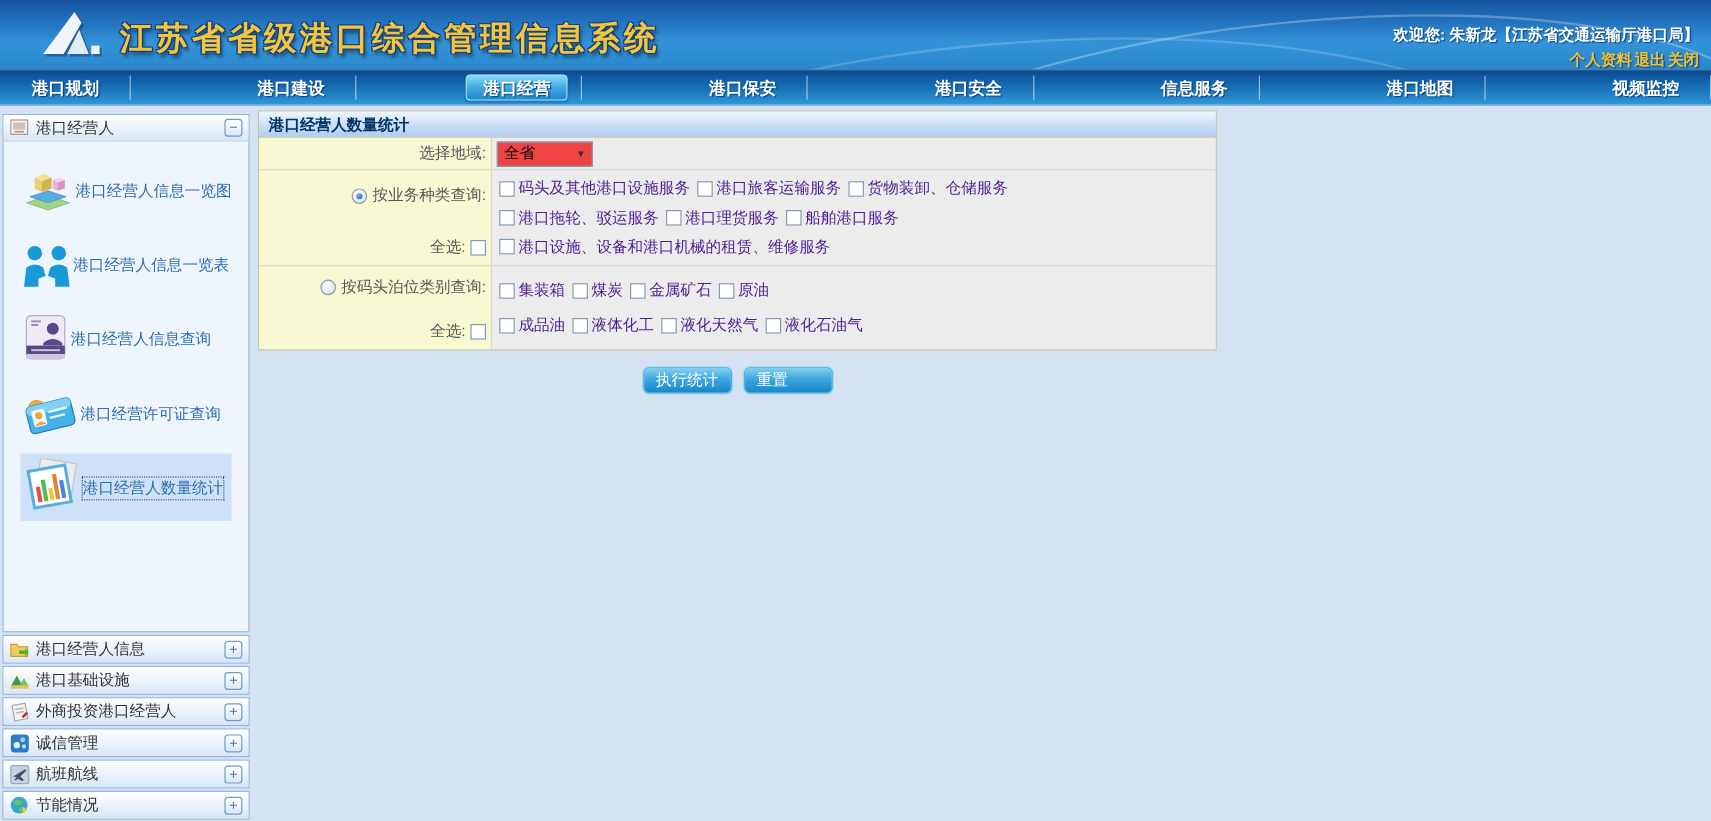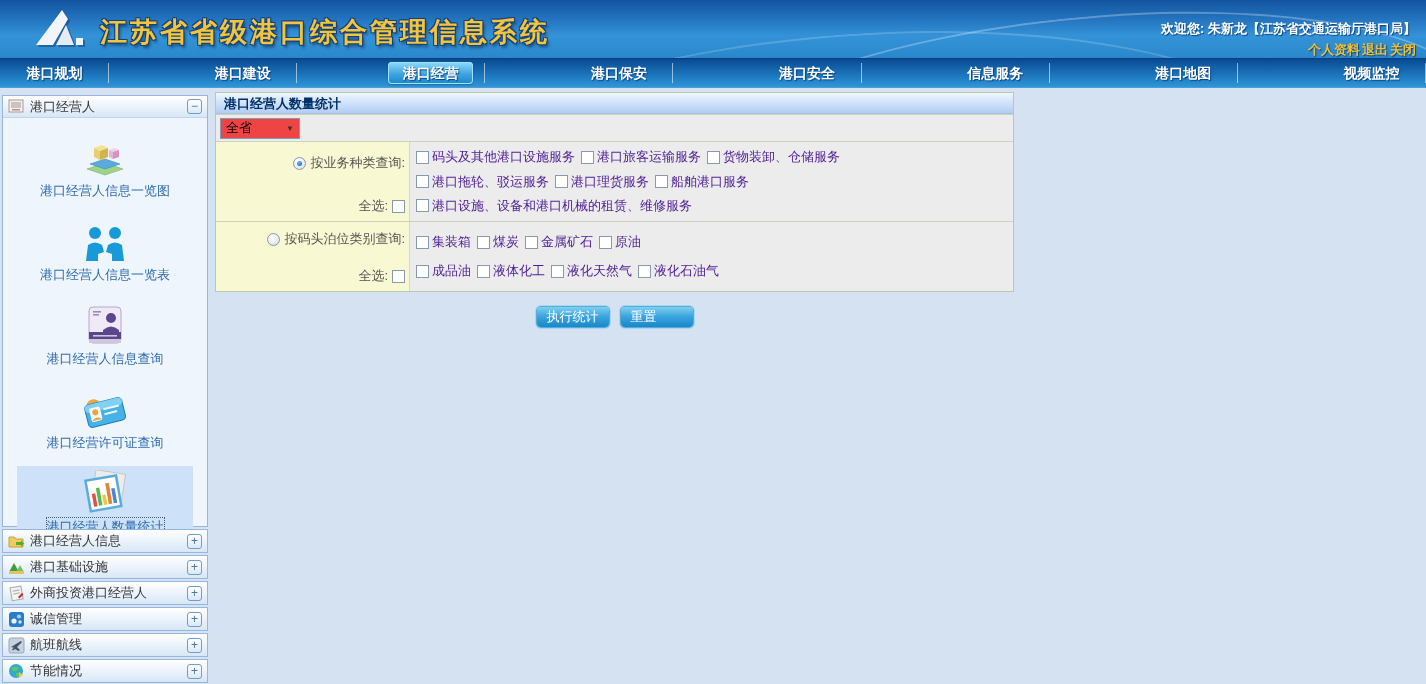--- a/index.html
+++ b/index.html
@@ -51,21 +51,21 @@
          border-bottom:1px solid #c2d5ec; display:flex; align-items:center; padding:0 5px;
          font-size:13px; color:#333; cursor:pointer; }
   .panel-hd .p-title { flex:1; margin-left:5px; white-space:nowrap; overflow:hidden; }
   .pmbtn { width:15px; height:15px; border:1px solid #6f9ccb; border-radius:3px;
          background:linear-gradient(180deg,#ffffff,#dbe8f6); color:#4878b0; font-size:12px;
          line-height:13px; text-align:center; cursor:pointer; flex:0 0 auto; }
   .panel.collapsed { background:linear-gradient(180deg,#ffffff 0%,#eaf2fb 55%,#d7e6f6 100%); }
   .panel.collapsed .panel-hd { border-bottom:none; }
   .panel-body { height:408px; display:flex; flex-direction:column; align-items:center;
          padding-top:12px; }
-  .side-item { width:176px; display:flex; flex-direction:column; align-items:center;
+  .side-item { width:176px; display:flex; flex-direction:row; align-items:center;
          padding:6px 0 8px; margin-bottom:6px; cursor:pointer; }
   .side-item .bigicon { height:42px; display:flex; align-items:flex-end; justify-content:center; }
   .side-label { font-size:13px; color:#2e6cb0; margin-top:4px; white-space:nowrap; }
   .side-item.selected { background:#cde2f8; }
   .side-item.selected .side-label { outline:1px dotted #445a78; }
   .mini { width:17px; height:17px; display:inline-flex; flex:0 0 auto; }
 
   
   .main { position:absolute; left:215px; top:4px; width:1205px; }
   .form { width:799px; border:1px solid #bfc6ae; background:#ececec; }
@@ -337,20 +337,21 @@
           </div>
         </div>
       </div>
   </div>
 
   <div class="main">
     <div class="form">
       <div class="form-title">港口经营人数量统计</div>
 
       <div class="frow row-region">
+        <div class="flabel">选择地域:</div>
         <div class="fvalue">
           <div class="select">
             <span>全省</span>
             <span class="arrow">▼</span>
           </div>
         </div>
       </div>
 
       <div class="frow row-biz">
         <div class="flabel lab-col">

